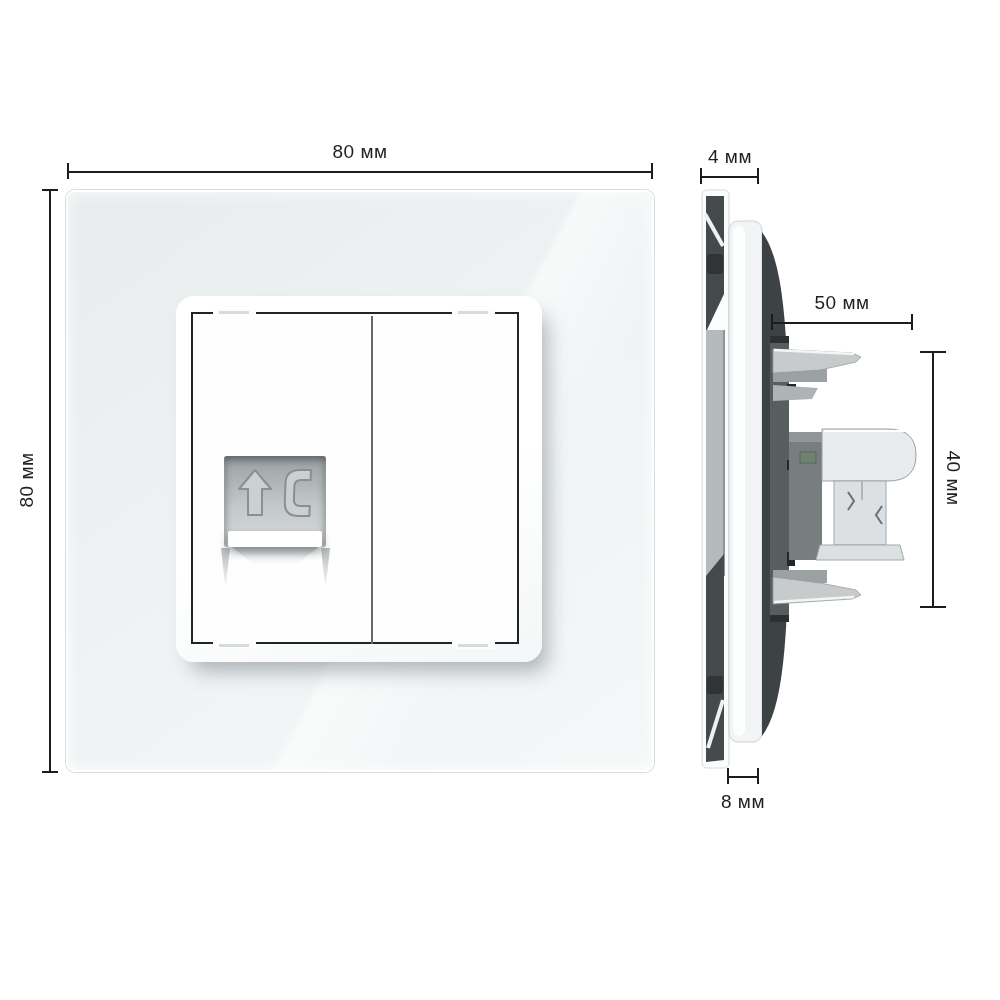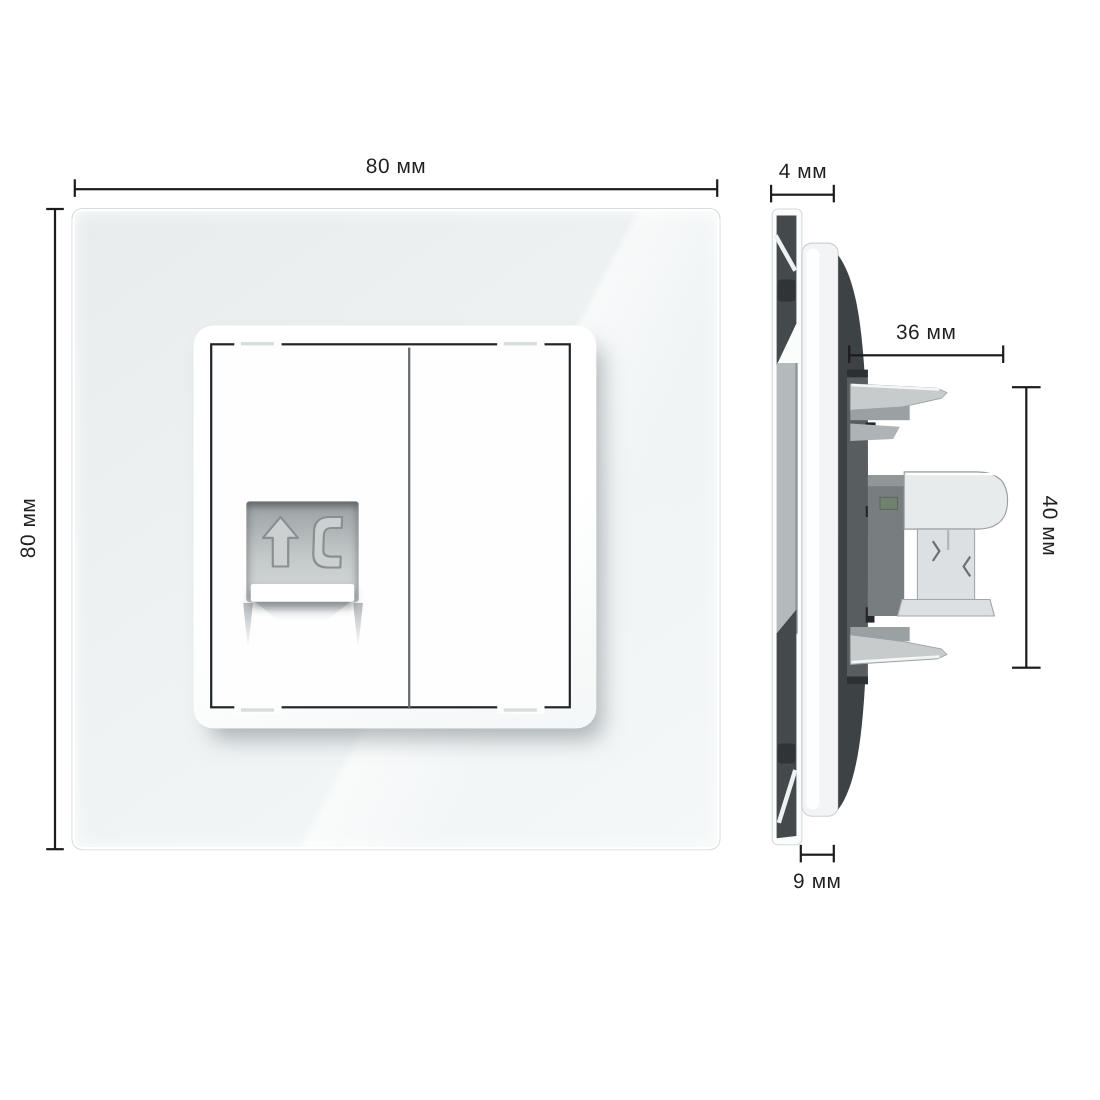--- a/index.html
+++ b/index.html
@@ -171,30 +171,30 @@
     <div class="dim-line-h" style="left:701px;top:176px;width:57px;"></div>
     <div class="tick-v" style="left:700px;top:168px;"></div>
     <div class="tick-v" style="left:757px;top:168px;"></div>
     <div class="dim-label" style="left:670px;top:146px;">4 мм</div>
   </div>
 
   <div>
     <div class="dim-line-h" style="left:772px;top:322px;width:140px;"></div>
     <div class="tick-v" style="left:771px;top:314px;"></div>
     <div class="tick-v" style="left:911px;top:314px;"></div>
-    <div class="dim-label" style="left:782px;top:292px;">36 мм</div>
+    <div class="dim-label" style="left:782px;top:292px;">50 мм</div>
   </div>
 
   <div>
     <div class="dim-line-v" style="left:932px;top:352px;height:255px;"></div>
     <div class="tick-h wide" style="left:920px;top:351px;"></div>
     <div class="tick-h wide" style="left:920px;top:606px;"></div>
     <div class="dim-label rot-cw" style="left:893px;top:467px;">40 мм</div>
   </div>
 
   <div>
     <div class="dim-line-h" style="left:728px;top:776px;width:30px;"></div>
     <div class="tick-v" style="left:727px;top:768px;"></div>
     <div class="tick-v" style="left:757px;top:768px;"></div>
-    <div class="dim-label" style="left:683px;top:791px;">9 мм</div>
+    <div class="dim-label" style="left:683px;top:791px;">8 мм</div>
   </div>
 
 </div>
 
 </body></html>

